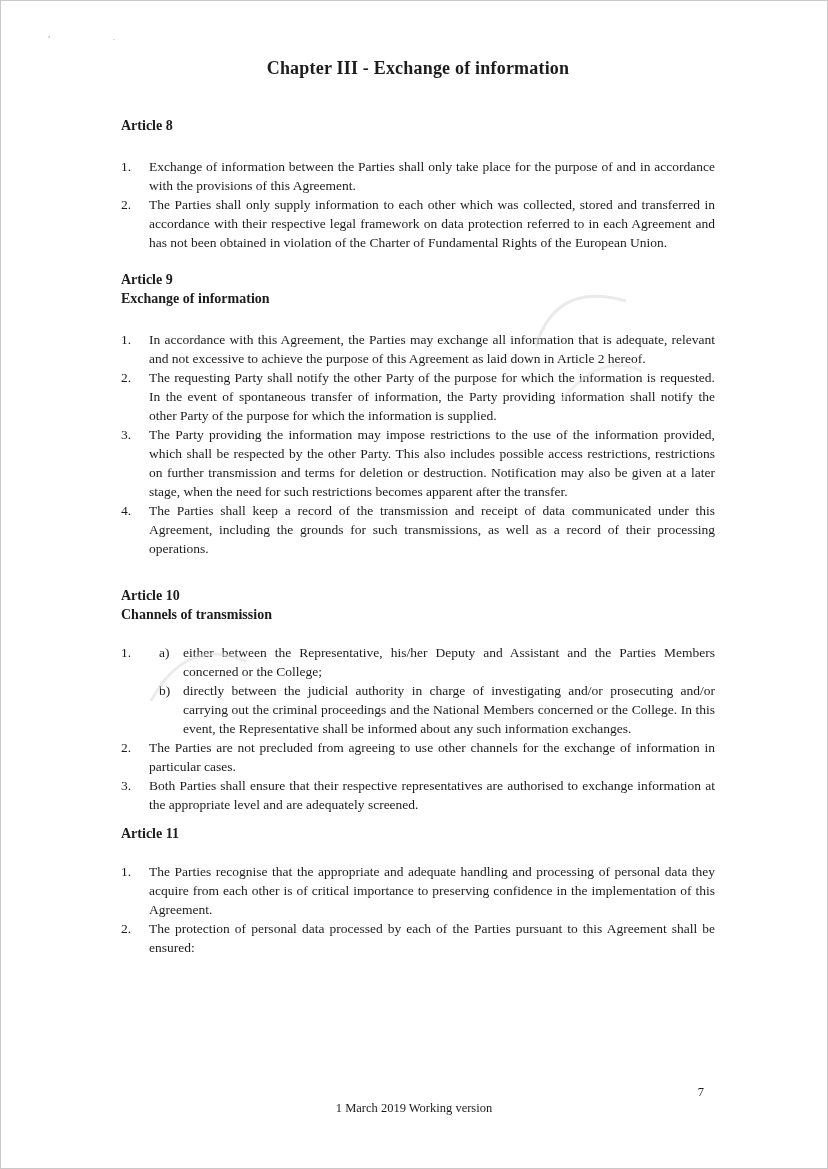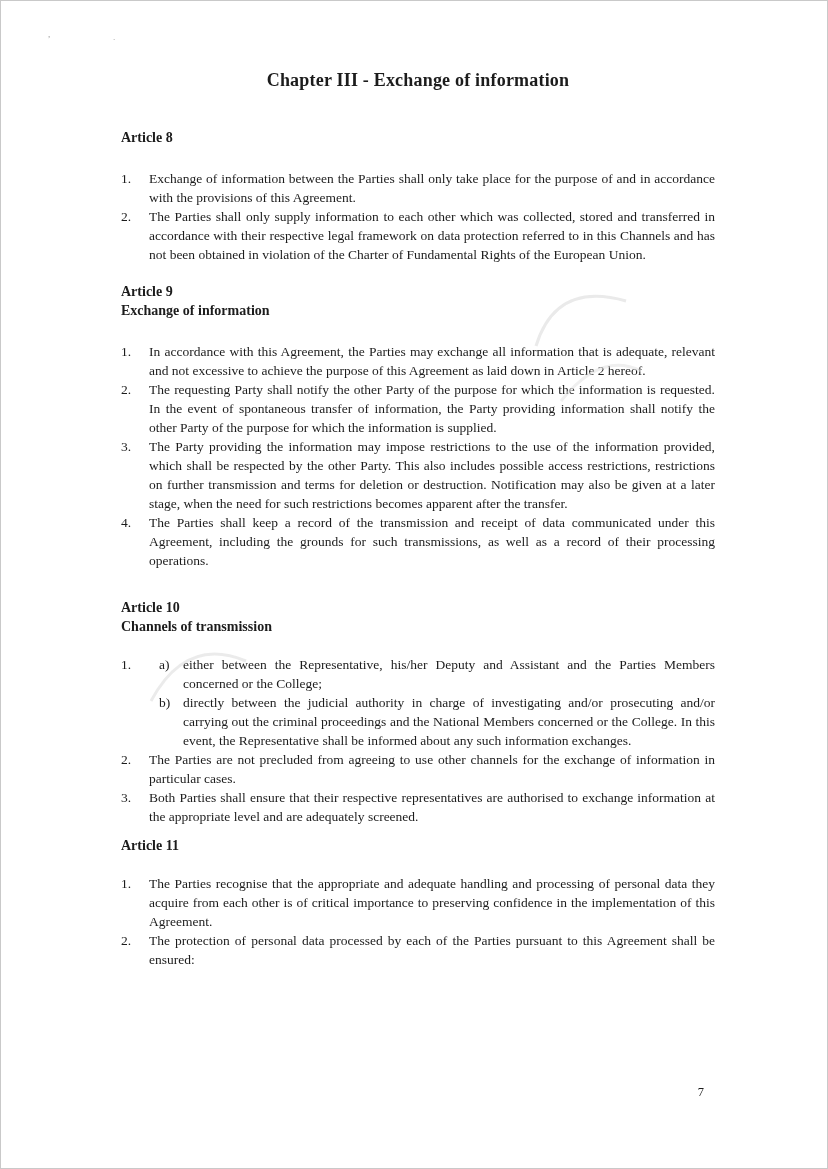--- a/index.html
+++ b/index.html
@@ -15,21 +15,21 @@
     background: #ffffff;
     border: 1px solid #c9c9c9;
     padding: 55px 112px 0 120px;
     overflow: hidden;
     font-family: "Liberation Serif", serif;
     font-size: 13.5px;
     line-height: 19px;
     color: #1c1c1c;
   }
   .chapter-title {
-    margin: 12px;
+    margin: 0;
     text-align: center;
     font-size: 18px;
     font-weight: bold;
     letter-spacing: 0.2px;
     line-height: 24px;
   }
   .article-heading {
     text-align: left;
     font-weight: bold;
     font-size: 14px;
@@ -106,21 +106,21 @@
     <div class="article-heading mt-lg">
       <div>Article 8</div>
     </div>
     <div class="list">
       <div class="li">
         <span class="num">1.</span>
         <div class="txt">Exchange of information between the Parties shall only take place for the purpose of and in accordance with the provisions of this Agreement.</div>
       </div>
       <div class="li">
         <span class="num">2.</span>
-        <div class="txt">The Parties shall only supply information to each other which was collected, stored and transferred in accordance with their respective legal framework on data protection referred to in this Channels and has not been obtained in violation of the Charter of Fundamental Rights of the European Union.</div>
+        <div class="txt">The Parties shall only supply information to each other which was collected, stored and transferred in accordance with their respective legal framework on data protection referred to in each Agreement and has not been obtained in violation of the Charter of Fundamental Rights of the European Union.</div>
       </div>
     </div>
   </section>
 
   <section>
     <div class="article-heading mt-art9">
       <div>Article 9</div>
       <div>Exchange of information</div>
     </div>
     <div class="list">
@@ -182,15 +182,16 @@
         <span class="num">1.</span>
         <div class="txt">The Parties recognise that the appropriate and adequate handling and processing of personal data they acquire from each other is of critical importance to preserving confidence in the implementation of this Agreement.</div>
       </div>
       <div class="li">
         <span class="num">2.</span>
         <div class="txt">The protection of personal data processed by each of the Parties pursuant to this Agreement shall be ensured:</div>
       </div>
     </div>
   </section>
 
+  <div class="footer-line">1 March 2019 Working version</div>
   <div class="page-number">7</div>
 
 </div>
 
 </body></html>

